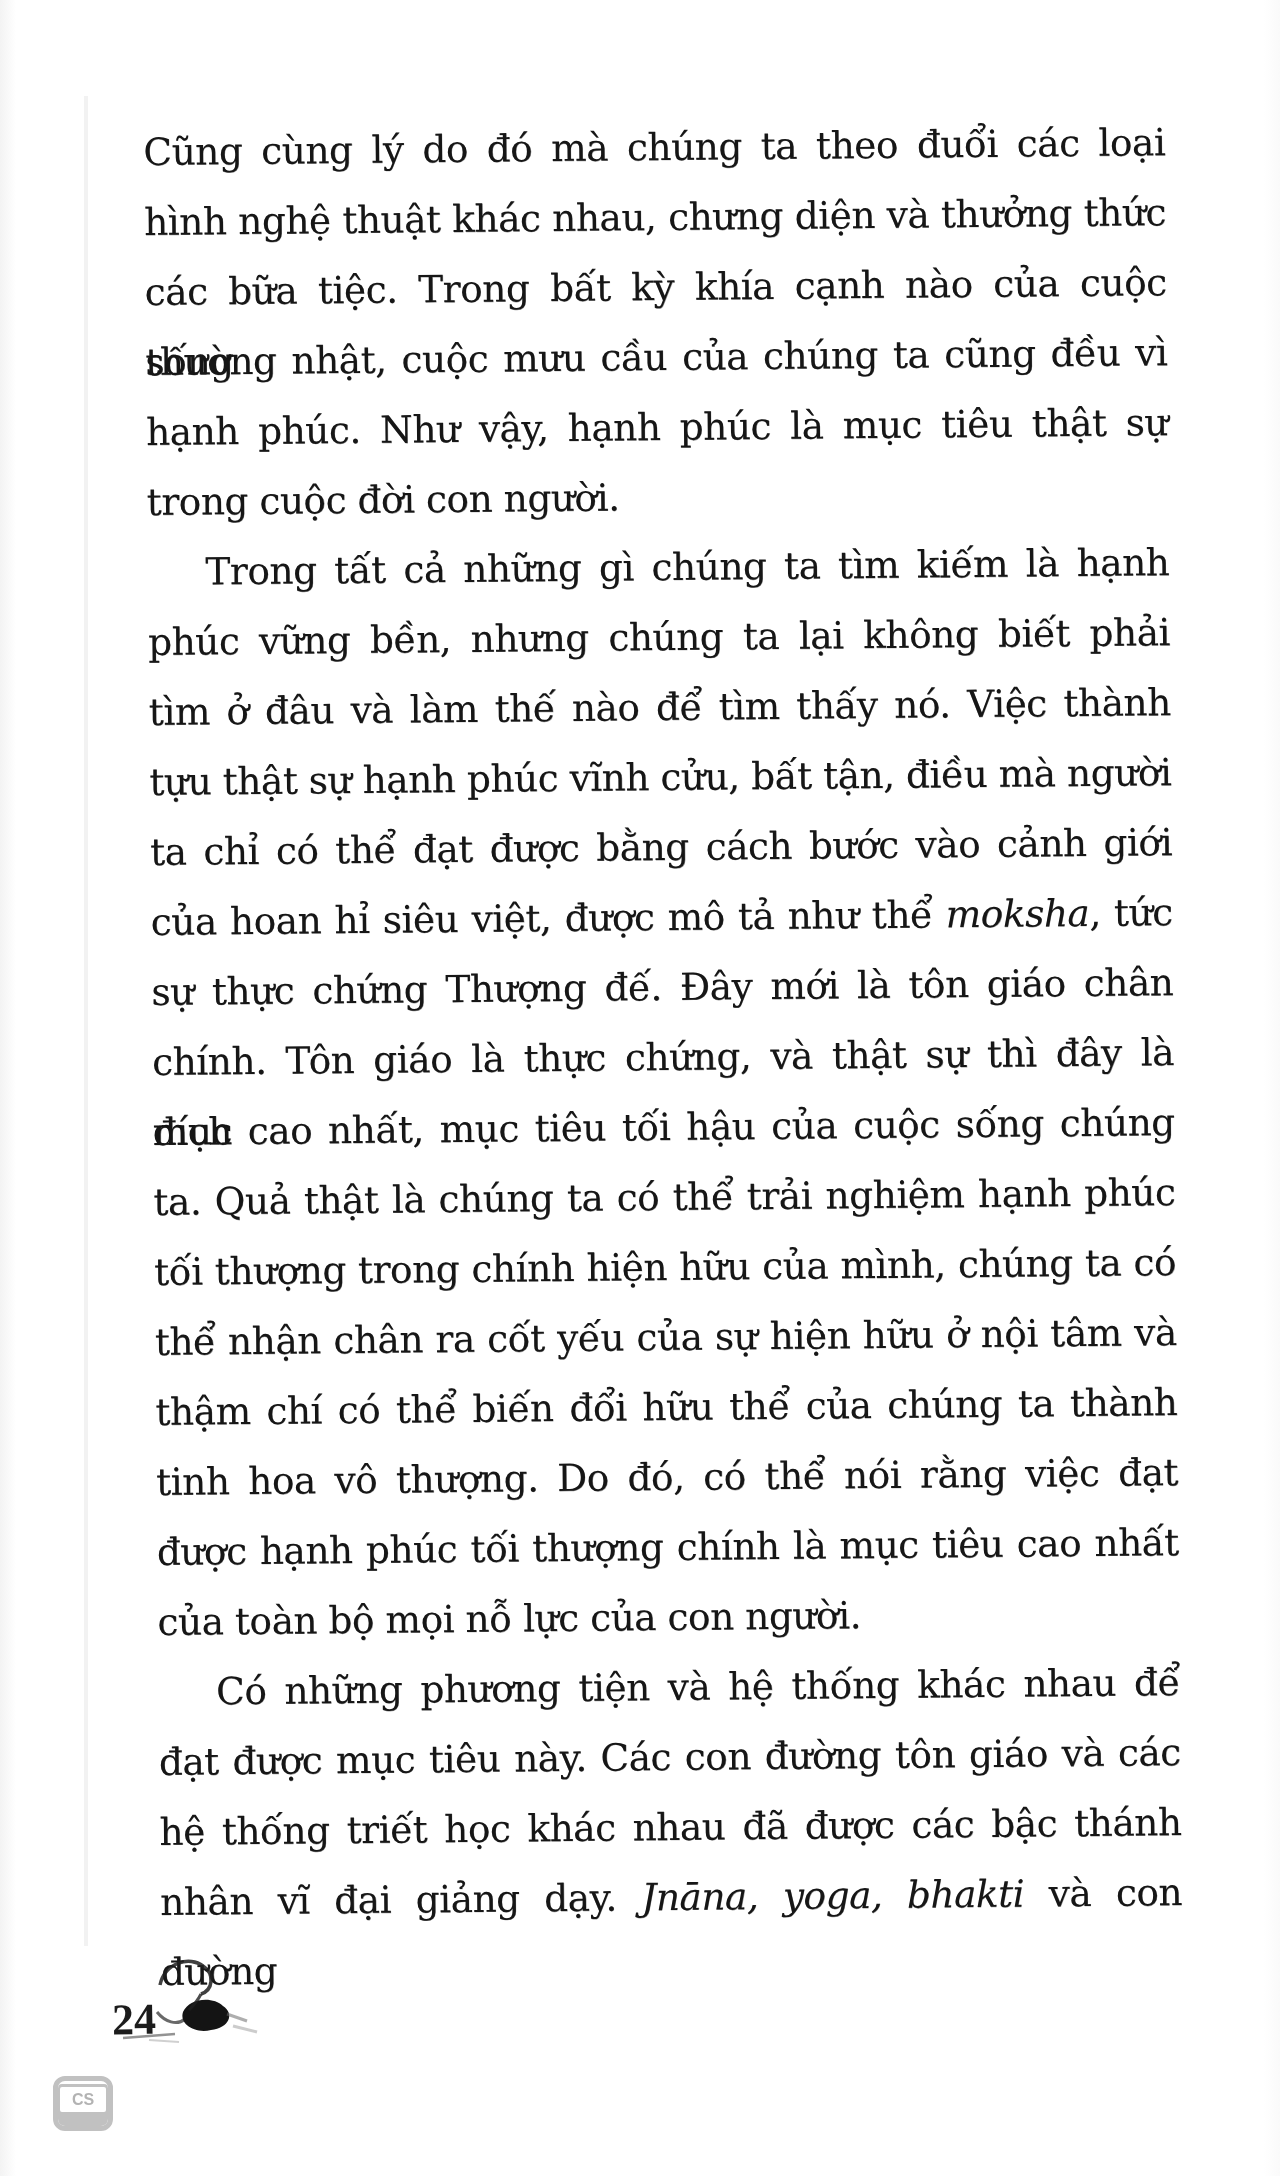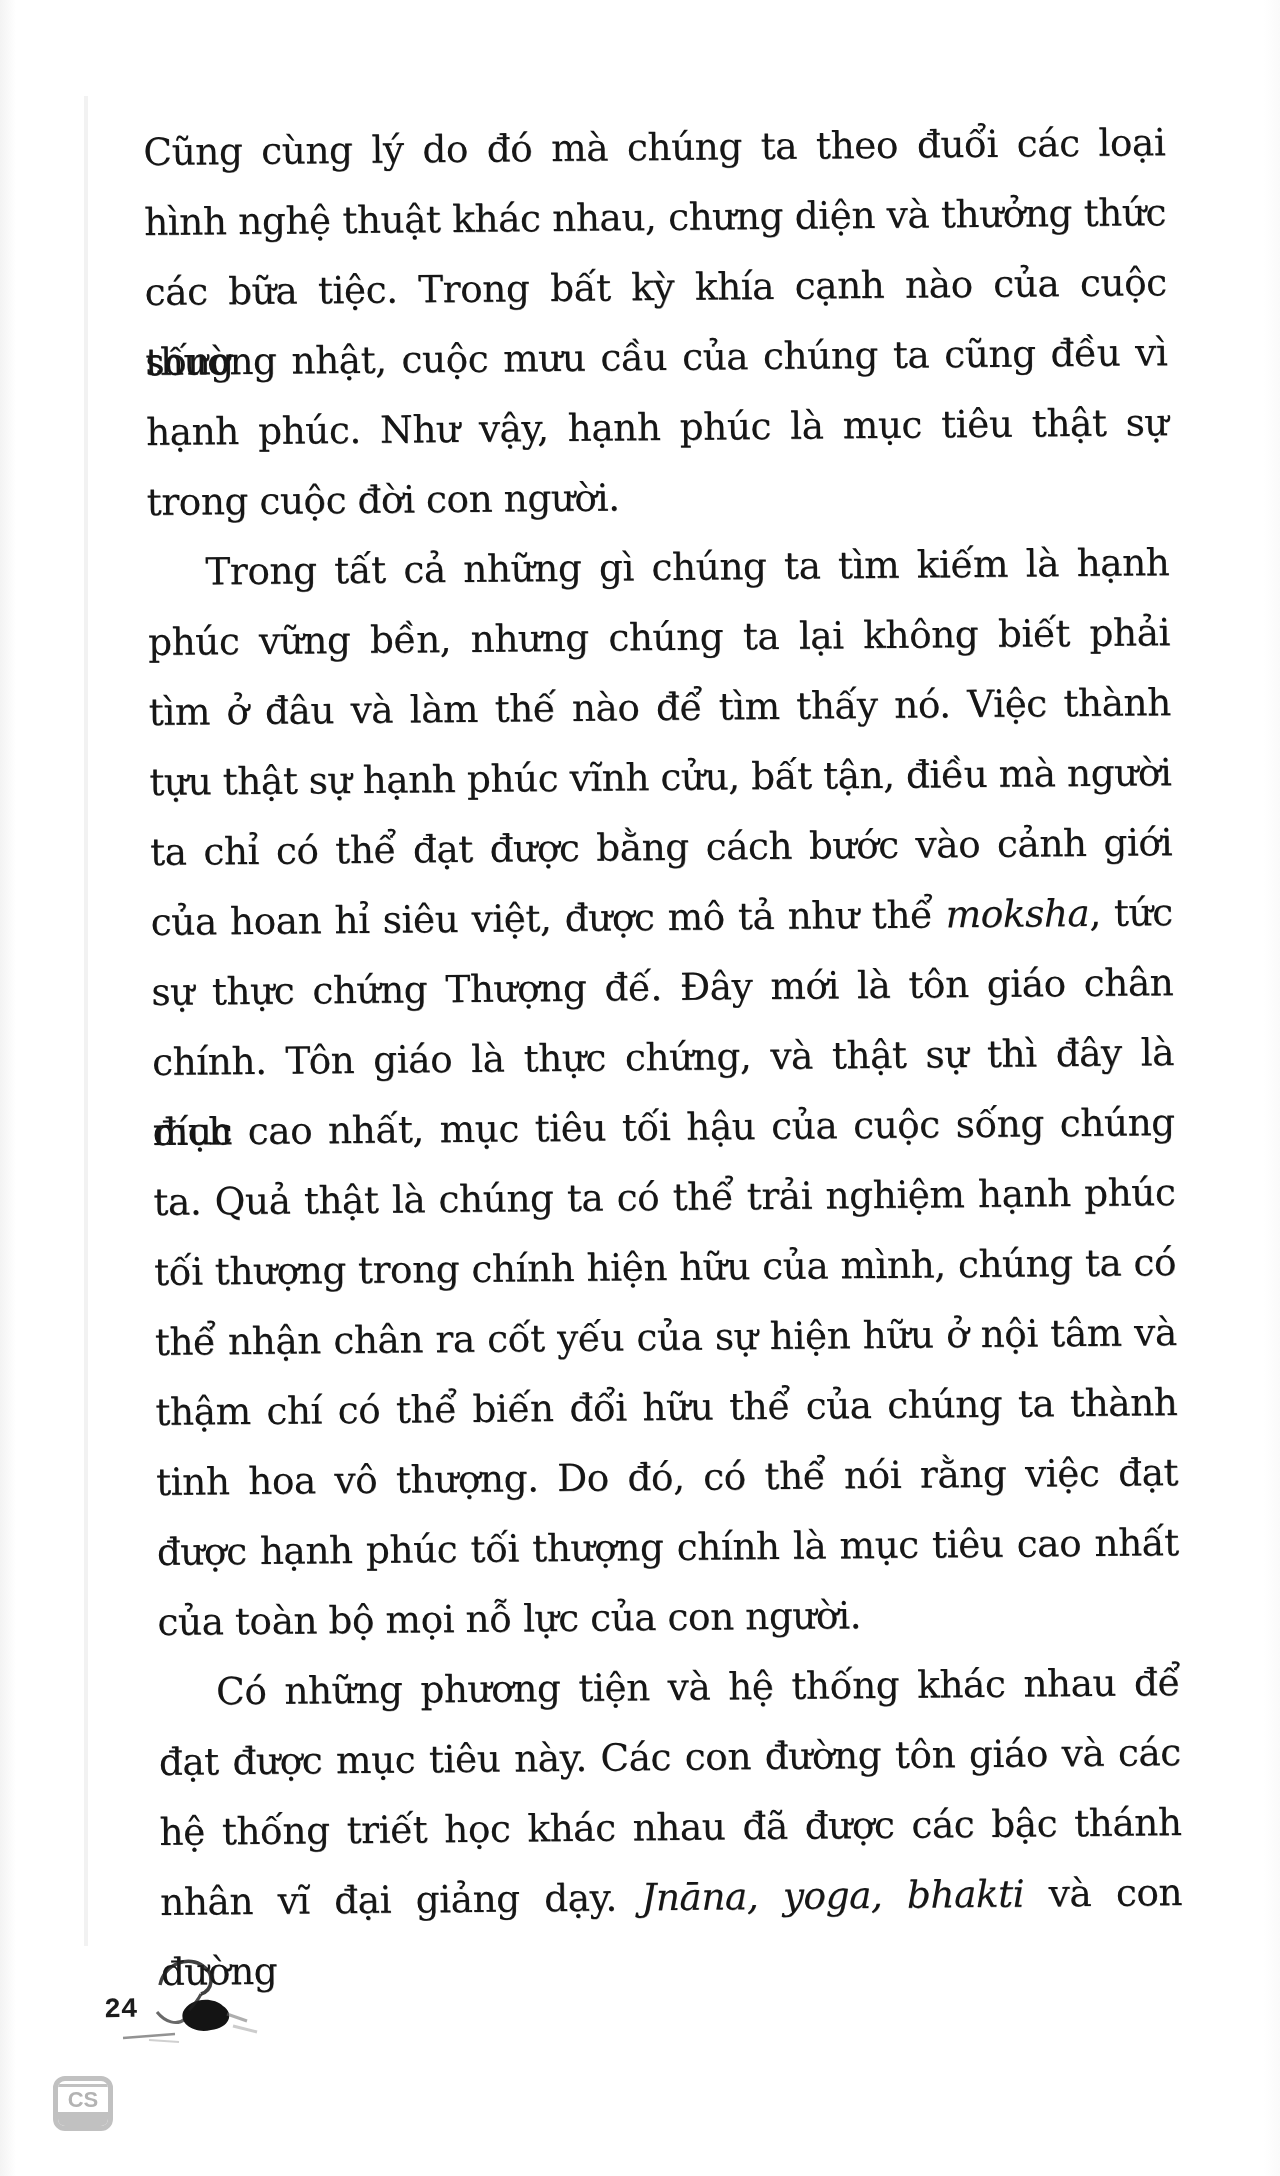--- a/index.html
+++ b/index.html
@@ -29,23 +29,23 @@
     height:70px; line-height:70px;
     font-size:37.5px;
     letter-spacing:-0.5px;
     white-space:normal;
   }
   .line.j { text-align:justify; text-align-last:justify; }
   .line.ind { text-indent:58px; }
   .seg.it { font-style:italic; }
 
   .page-num {
-    position:absolute; left:104px; top:1994px;
-    font-family:Liberation Mono, monospace;
-    font-weight:700; font-size:28px; color:#1c1c1c;
+    position:absolute; left:112px; top:1994px;
+    font-family:Liberation Serif, serif;
+    font-weight:700; font-size:44px; color:#1c1c1c;
     transform:rotate(-1deg);
   }
   .ornament {
     position:absolute; left:105px; top:1950px;
   }
 
   .watermark {
     position:absolute; left:53px; top:2076px;
     display:flex; align-items:center; gap:26px;
   }
@@ -55,21 +55,21 @@
     box-sizing:border-box;
     border:5px solid #c1c1c1;
     border-radius:12px;
     background:#ffffff;
     overflow:hidden;
     display:flex; justify-content:center; align-items:flex-start;
   }
   .cs-letters {
     margin-top:3px;
     font-family:"Liberation Sans", sans-serif;
-    font-weight:700; font-size:22px; line-height:25px;
+    font-weight:700; font-size:16px; line-height:25px;
     color:#b3b3b3;
     border:3px solid #c1c1c1;
     border-radius:5px;
     padding:0 12px;
   }
   .cs-bottom {
     position:absolute; left:0; right:0; bottom:0; height:13px;
     background:#c1c1c1;
   }
   .wm-text {

